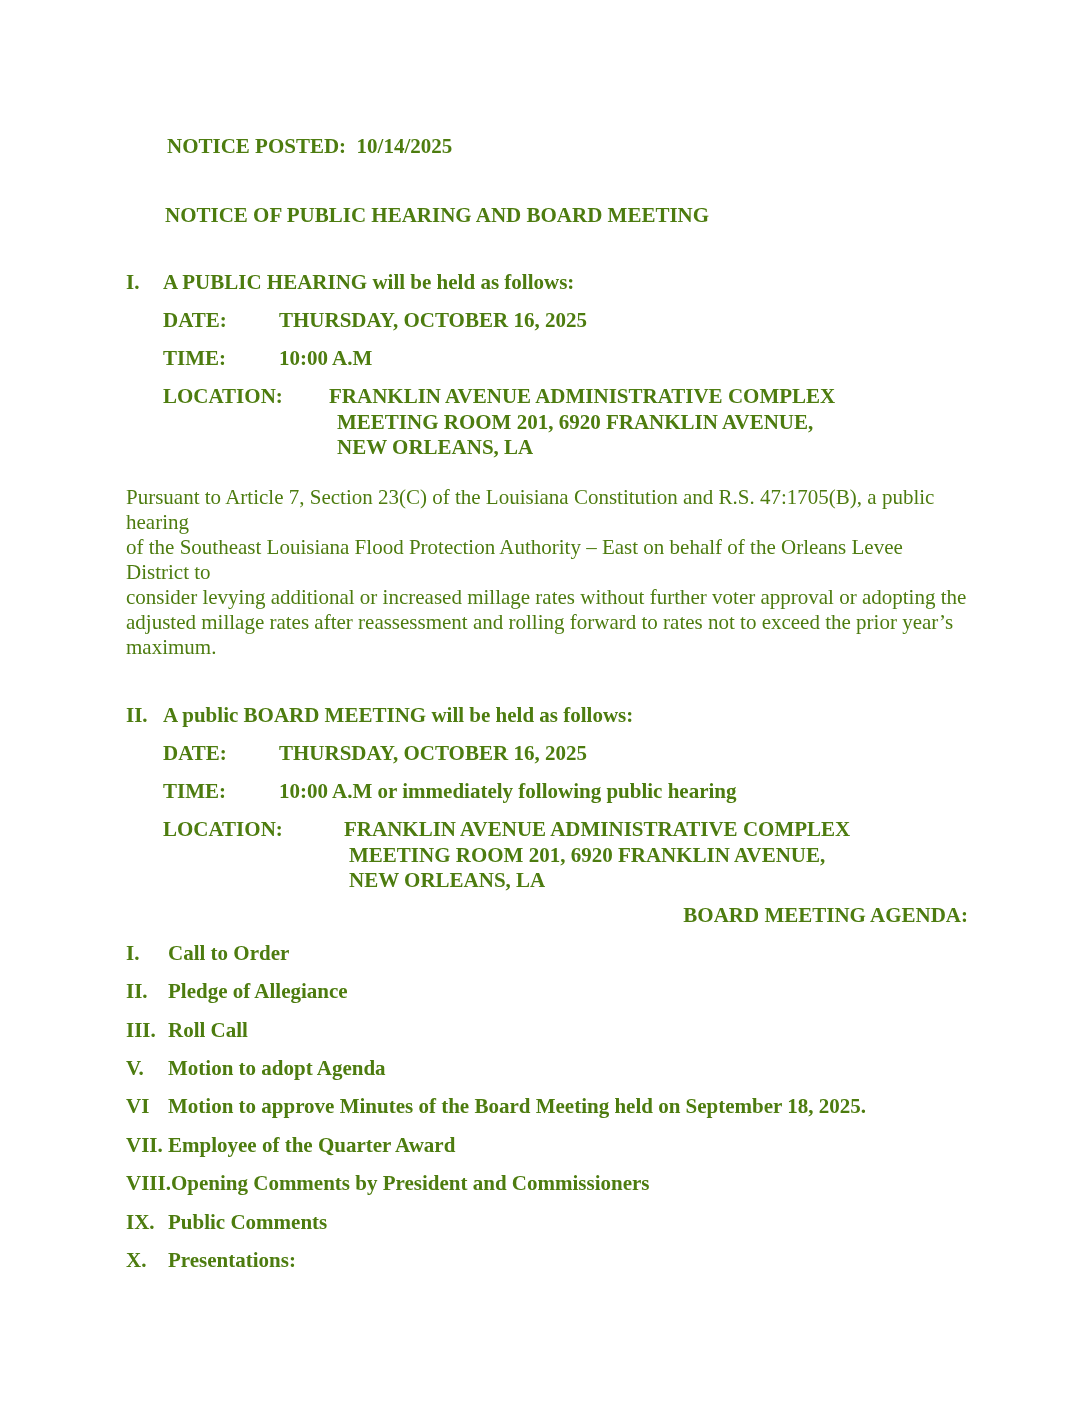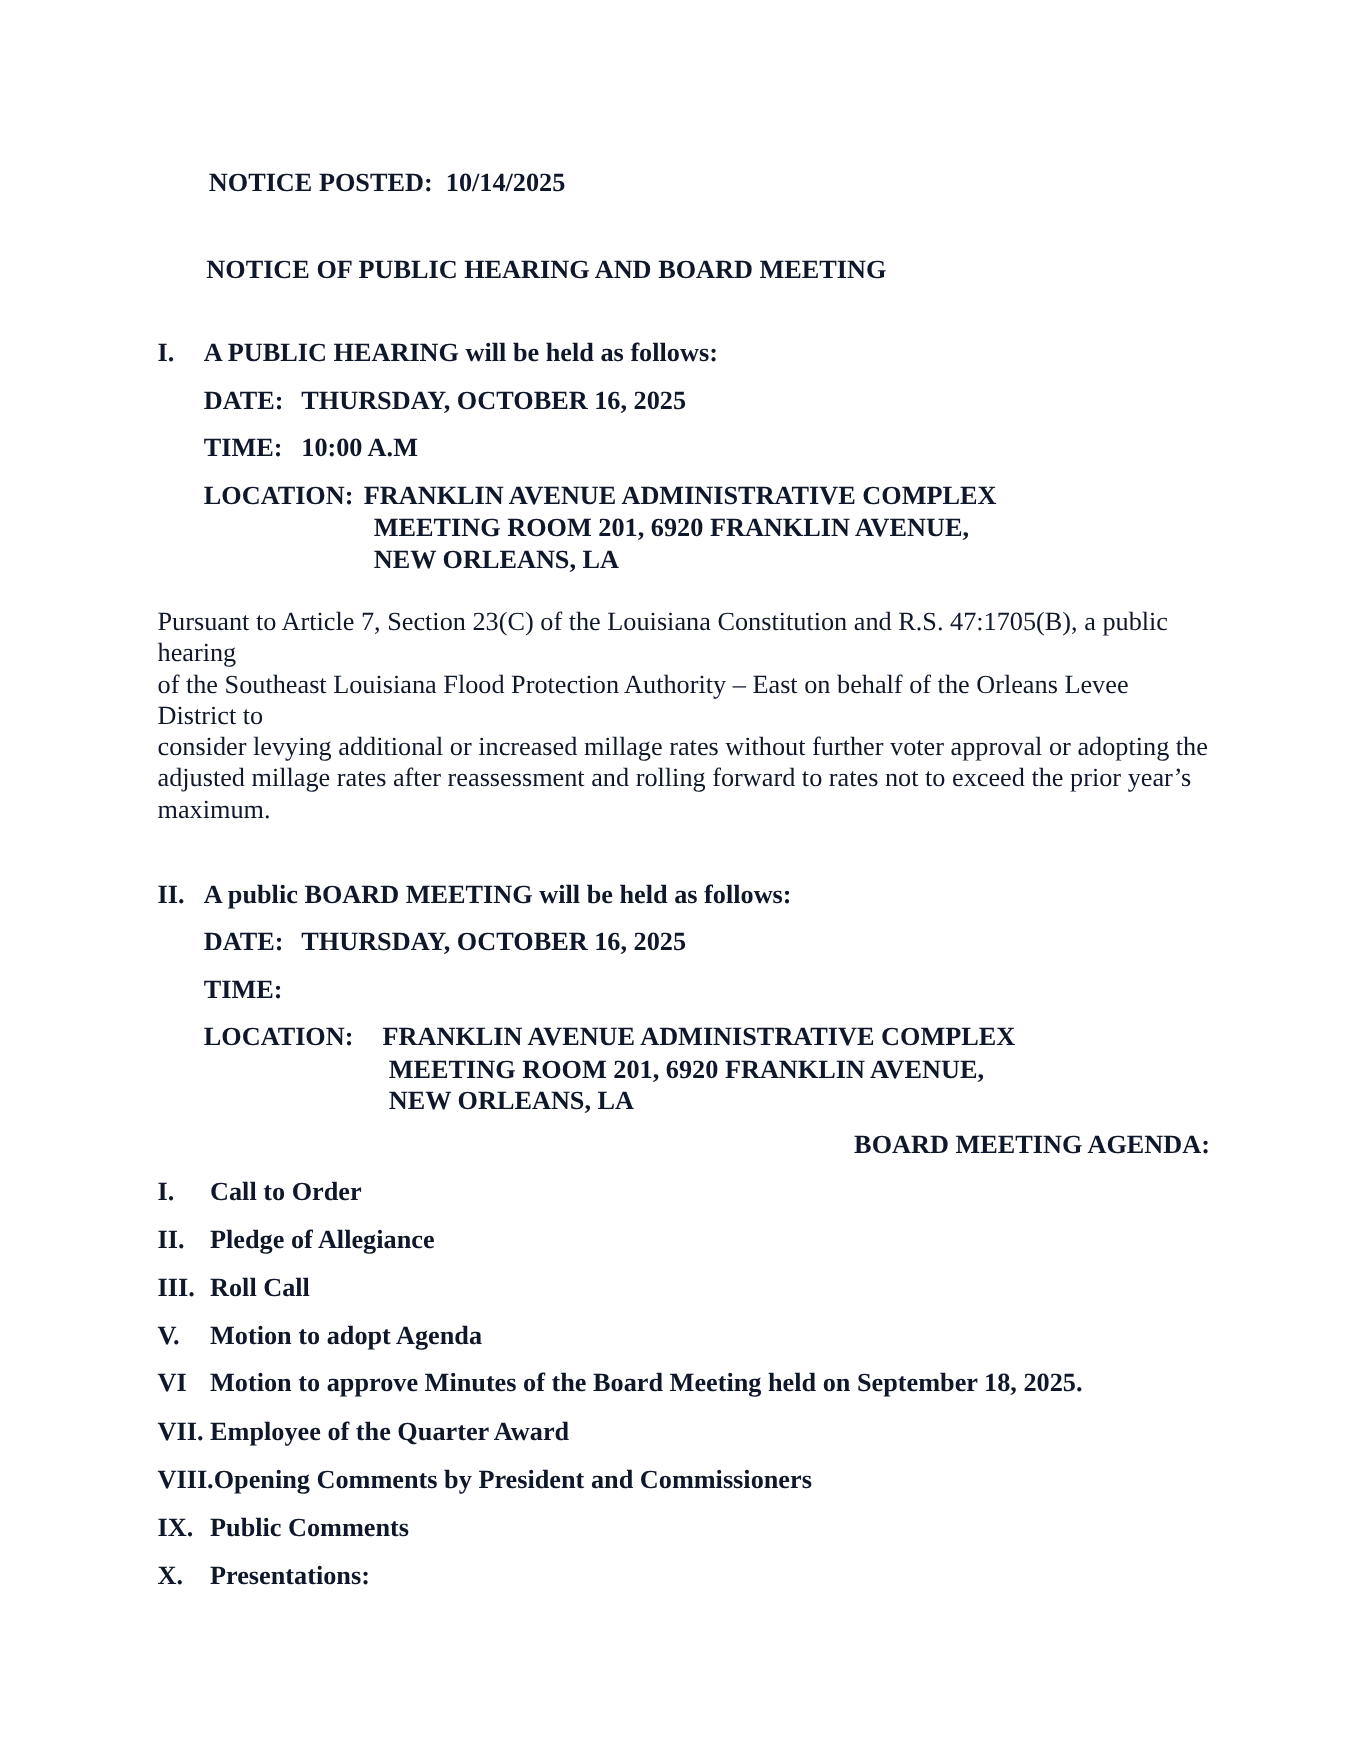--- a/index.html
+++ b/index.html
@@ -5,21 +5,21 @@
   html, body {
     margin: 0;
     padding: 0;
     background: #ffffff;
   }
   .page {
     position: relative;
     width: 1088px;
     height: 1408px;
     background: #ffffff;
-    color: #0f172a;
+    color: #4d7c0f;
     font-family: "Liberation Serif", "DejaVu Serif", serif;
     font-weight: bold;
     font-size: 21px;
     line-height: 25.6px;
     box-sizing: border-box;
     padding: 134px 120px 0 126px;
     overflow: hidden;
   }
   [data-bind] { white-space: pre-wrap; }
 
@@ -27,21 +27,21 @@
 
   .title-block { margin-left: 39px; margin-top: 43px; }
 
   .section { margin: 0; }
   .row { display: flex; align-items: baseline; }
 
   .section-heading { margin-top: 42px; }
   .sec2 .section-heading { margin-top: 43px; }
   .sec-num { flex: none; width: 37px; }
 
-  .detail-row { margin-left: 37px; margin-top: 12.6px; }
+  .detail-row { margin-left: 37px; margin-top: 12.6px; gap: 38px; }
   .detail-row.first { margin-top: 12px; }
   .label-dt  { flex: none; width: 78px; }
   .label-loc1 { flex: none; width: 128px; }
   .label-loc2 { flex: none; width: 143px; }
   .loc-cont-1 { margin-left: 8px; }
   .loc-cont-2 { margin-left: 5px; }
 
   .legal-paragraph {
     margin-top: 24px;
     font-weight: normal;
@@ -101,20 +101,21 @@
     <div class="row section-heading">
       <span class="sec-num" data-bind="board_meeting.number">II.</span>
       <span data-bind="board_meeting.heading">A public BOARD MEETING will be held as follows:</span>
     </div>
     <div class="row detail-row first">
       <span class="label-dt" data-bind="board_meeting.date_label">DATE:</span>
       <span data-bind="board_meeting.date_value">THURSDAY, OCTOBER 16, 2025</span>
     </div>
     <div class="row detail-row">
       <span class="label-dt" data-bind="board_meeting.time_label">TIME:</span>
+      <span data-bind="board_meeting.time_value">10:00 A.M or immediately following public hearing</span>
     </div>
     <div class="row detail-row">
       <span class="label-loc2" data-bind="board_meeting.location_label">LOCATION:</span>
       <span>
         <div data-bind="board_meeting.location_line1">FRANKLIN AVENUE ADMINISTRATIVE COMPLEX</div>
         <div class="loc-cont-2" data-bind="board_meeting.location_line2">MEETING ROOM 201, 6920 FRANKLIN AVENUE,</div>
         <div class="loc-cont-2" data-bind="board_meeting.location_line3">NEW ORLEANS, LA</div>
       </span>
     </div>
   </div>

